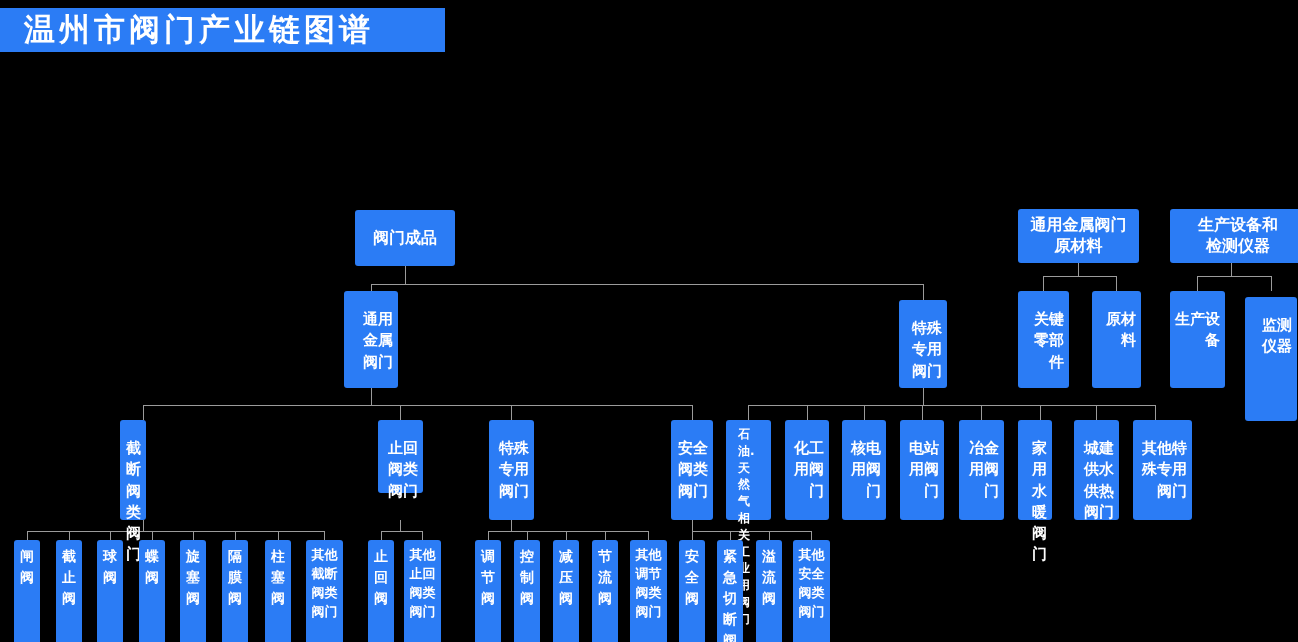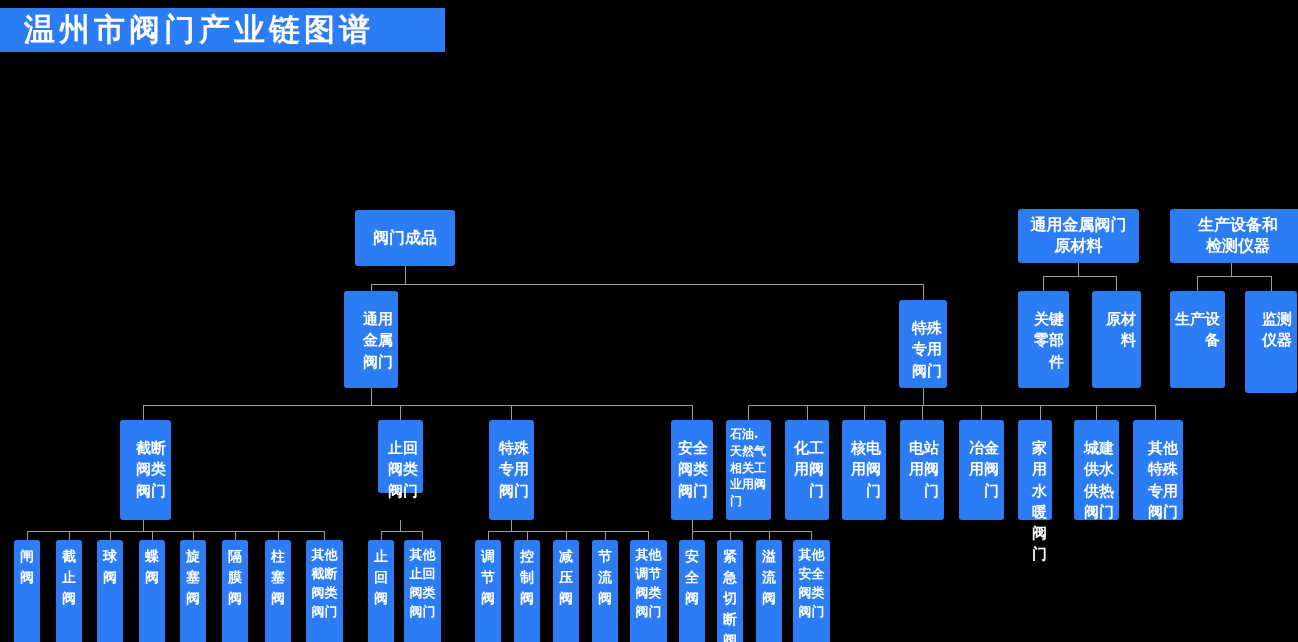--- a/index.html
+++ b/index.html
@@ -13,21 +13,21 @@
     position:absolute;
     background:#2b7cf5;
     color:#ffffff;
     font-weight:bold;
     box-sizing:border-box;
     border-radius:3px;
     white-space:pre-line;
   }
   .center{display:flex;align-items:center;justify-content:center;text-align:center;font-size:16px;line-height:1.3;}
   .tl{padding:18px 5px;font-size:15px;line-height:1.42;word-break:break-all;text-align:right;}
-  .tl-sm{padding:6px 4px;font-size:12px;line-height:1.4;word-break:break-all;text-align:left;}
+  .tl-sm{padding:6px 12px;font-size:12px;line-height:1.4;word-break:break-all;text-align:left;}
   .vc{padding:6px 2px;font-size:14px;line-height:1.5;word-break:break-all;text-align:center;}
   .vc2{padding:6px 3px;font-size:13px;line-height:1.45;word-break:break-all;text-align:center;}
   #title{
     position:absolute;left:0;top:8px;width:445px;height:44px;
     background:#2b7cf5;color:#ffffff;font-weight:bold;
     font-size:31px;letter-spacing:4px;
     display:flex;align-items:center;
     padding-left:24px;box-sizing:border-box;
   }
   svg.connectors{position:absolute;left:0;top:0;pointer-events:none;shape-rendering:crispEdges;}
@@ -55,35 +55,35 @@
 <div class="node center" style="left:1018px;top:209px;width:121px;height:54px">通用金属阀门
 原材料</div>
 <div class="node center" style="left:1170px;top:209px;width:136px;height:54px">生产设备和
 检测仪器</div>
 
 <div class="node tl" style="left:344px;top:291px;width:54px;height:97px">通用金属阀门</div>
 <div class="node tl" style="left:899px;top:300px;width:48px;height:88px">特殊专用阀门</div>
 <div class="node tl" style="left:1018px;top:291px;width:51px;height:97px">关键零部件</div>
 <div class="node tl" style="left:1092px;top:291px;width:49px;height:97px">原材料</div>
 <div class="node tl" style="left:1170px;top:291px;width:55px;height:97px">生产设备</div>
-<div class="node tl" style="left:1245px;top:291px;width:52px;height:102px">监测仪器</div>
+<div class="node tl" style="left:1245px;top:297px;width:52px;height:124px">监测仪器</div>
 
-<div class="node tl" style="left:120px;top:420px;width:51px;height:100px">截断阀类阀门</div>
+<div class="node tl" style="left:120px;top:420px;width:26px;height:100px">截断阀类阀门</div>
 <div class="node tl" style="left:378px;top:420px;width:45px;height:73px">止回阀类阀门</div>
 <div class="node tl" style="left:489px;top:420px;width:45px;height:100px">特殊专用阀门</div>
 <div class="node tl" style="left:671px;top:420px;width:42px;height:100px">安全阀类阀门</div>
 
 <div class="node tl-sm" style="left:726px;top:420px;width:45px;height:100px">石油.天然气相关工业用阀门</div>
 <div class="node tl" style="left:785px;top:420px;width:44px;height:100px">化工用阀门</div>
 <div class="node tl" style="left:842px;top:420px;width:44px;height:100px">核电用阀门</div>
 <div class="node tl" style="left:900px;top:420px;width:44px;height:100px">电站用阀门</div>
 <div class="node tl" style="left:959px;top:420px;width:45px;height:100px">冶金用阀门</div>
 <div class="node tl" style="left:1018px;top:420px;width:34px;height:100px">家用水暖阀门</div>
 <div class="node tl" style="left:1074px;top:420px;width:45px;height:100px">城建供水供热阀门</div>
-<div class="node tl" style="left:1133px;top:420px;width:50px;height:100px">其他特殊专用阀门</div>
+<div class="node tl" style="left:1133px;top:420px;width:59px;height:100px">其他特殊专用阀门</div>
 
 <div class="node vc" style="left:14px;top:540px;width:26px;height:112px">闸阀</div>
 <div class="node vc" style="left:56px;top:540px;width:26px;height:112px">截止阀</div>
 <div class="node vc" style="left:97px;top:540px;width:26px;height:112px">球阀</div>
 <div class="node vc" style="left:139px;top:540px;width:26px;height:112px">蝶阀</div>
 <div class="node vc" style="left:180px;top:540px;width:26px;height:112px">旋塞阀</div>
 <div class="node vc" style="left:222px;top:540px;width:26px;height:112px">隔膜阀</div>
 <div class="node vc" style="left:265px;top:540px;width:26px;height:112px">柱塞阀</div>
 <div class="node vc2" style="left:306px;top:540px;width:37px;height:112px">其他截断阀类阀门</div>
 

